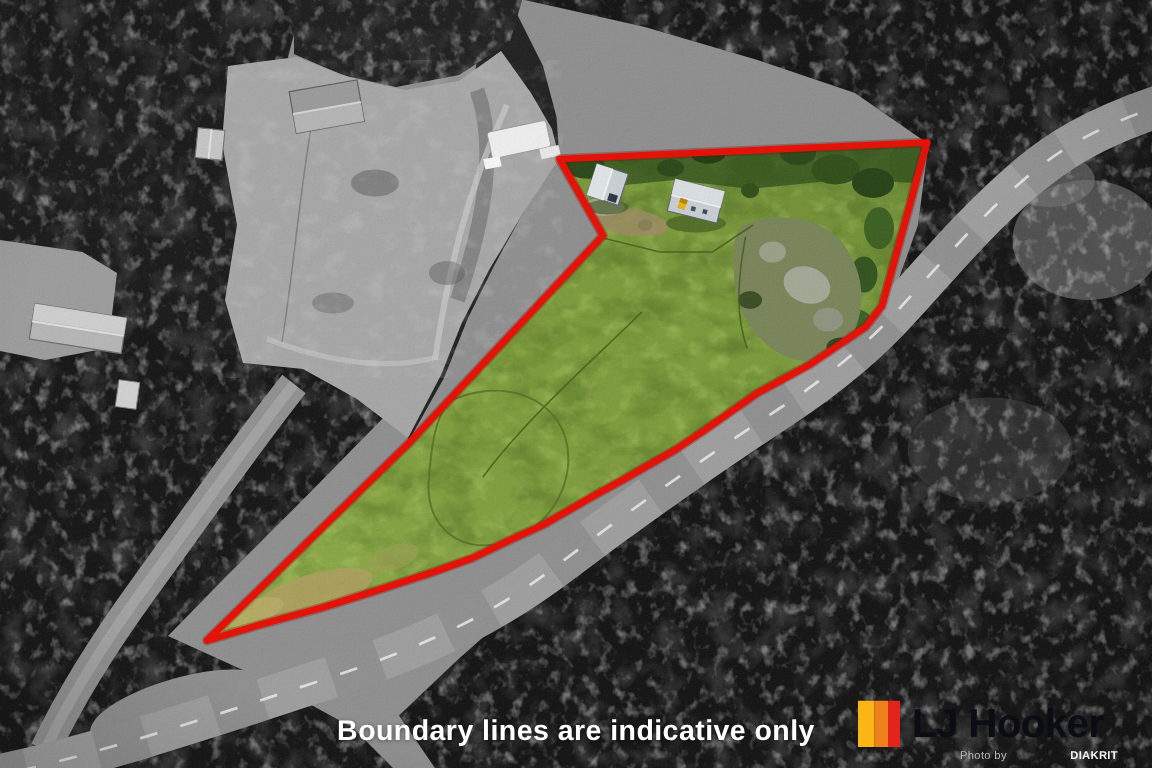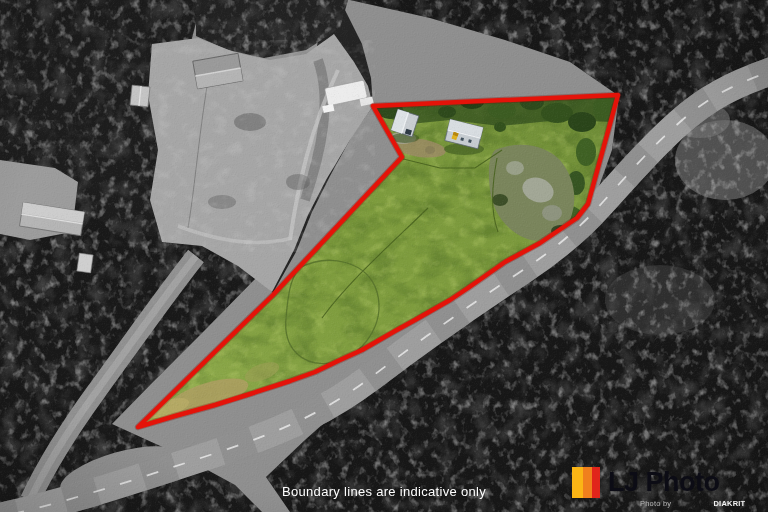--- a/index.html
+++ b/index.html
@@ -1,20 +1,20 @@
 <!DOCTYPE html>
 <html><head>
 <meta charset="utf-8">
 <style>
   html,body{margin:0;padding:0;background:#000;}
   #stage{position:relative;width:768px;height:512px;overflow:hidden;
          font-family:"Liberation Sans", sans-serif;background:#8d8d8d;}
   #stage svg.scene{position:absolute;left:0;top:0;width:768px;height:512px;display:block;}
   .caption{position:absolute;left:0;right:0;bottom:13px;text-align:center;
-           color:#fff;font-size:13px;font-weight:normal;letter-spacing:.3px;
+           color:#fff;font-size:19px;font-weight:bold;letter-spacing:.3px;
            text-shadow:0 1px 3px rgba(0,0,0,.45);}
   .logo{position:absolute;left:572px;top:467px;width:196px;height:45px;}
   .logo-row{display:flex;align-items:center;gap:8px;}
   .logo-mark{width:28px;height:31px;display:block;flex:0 0 auto;}
   .logo-text{font-size:27px;font-weight:bold;color:#0c0c15;letter-spacing:-.5px;
              white-space:nowrap;line-height:31px;}
   .credit{position:absolute;left:68px;top:32px;font-size:7.5px;color:#b9b9b9;
           white-space:nowrap;letter-spacing:.2px;}
   .credit b{color:#f2f2f2;padding-left:40px;}
 </style>
@@ -226,20 +226,20 @@
 
 <div class="caption">Boundary lines are indicative only</div>
 
 <div class="logo">
   <div class="logo-row">
     <svg class="logo-mark" viewBox="0 0 28 31">
       <rect x="0" y="0" width="11" height="31" fill="#fbb515"></rect>
       <rect x="11" y="0" width="9" height="31" fill="#f0801d"></rect>
       <rect x="20" y="0" width="8" height="31" fill="#e1251b"></rect>
     </svg>
-    <span class="logo-text">LJ Photo</span>
+    <span class="logo-text">LJ Hooker</span>
   </div>
   <div class="credit">
     <span>Photo by </span><b>DIAKRIT</b>
   </div>
 </div>
 
 </div>
 
 </body></html>

